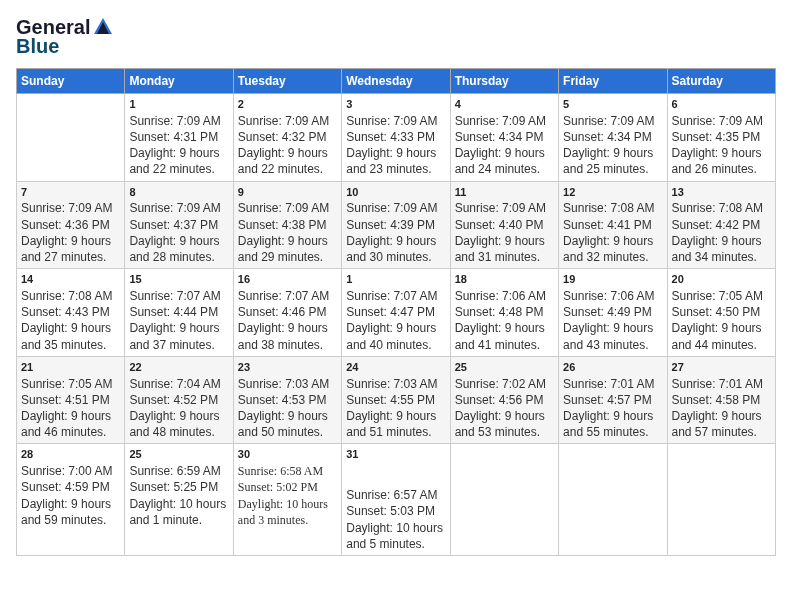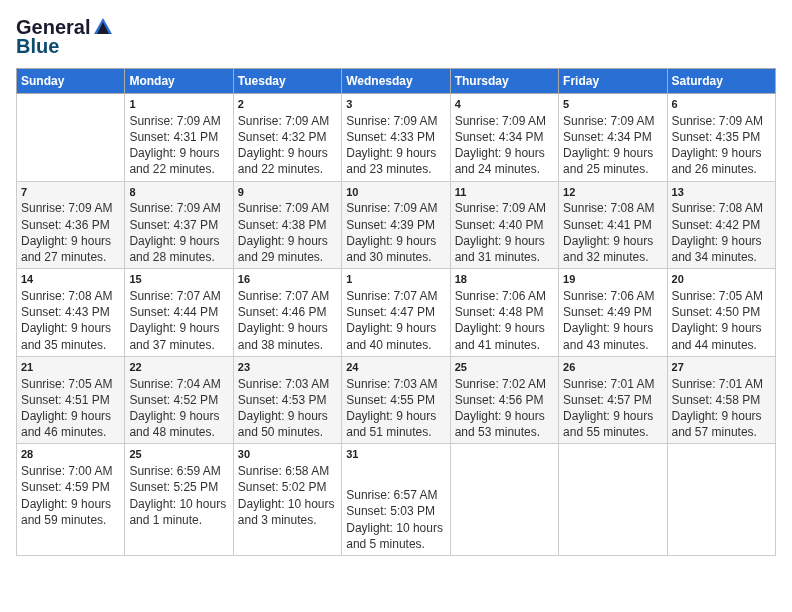--- a/index.html
+++ b/index.html
@@ -322,21 +322,21 @@
           </td>
           <td>
             <span class="day-num">25</span>
             <div class="day-info" style="white-space: pre-line;">Sunrise: 6:59 AM
 Sunset: 5:25 PM
 Daylight: 10 hours
 and 1 minute.</div>
           </td>
           <td>
             <span class="day-num">30</span>
-            <div class="day-info" style="white-space: pre-line;">Sunrise: 6:58 AM
+            <div class="day-info" style="white-space: pre-line; font-family: Liberation Serif, serif;">Sunrise: 6:58 AM
 Sunset: 5:02 PM
 Daylight: 10 hours
 and 3 minutes.</div>
           </td>
           <td>
             <span class="day-num">31</span>
             <div class="day-info" style="white-space: pre-line; margin-top: 25px;">Sunrise: 6:57 AM
 Sunset: 5:03 PM
 Daylight: 10 hours
 and 5 minutes.</div>

